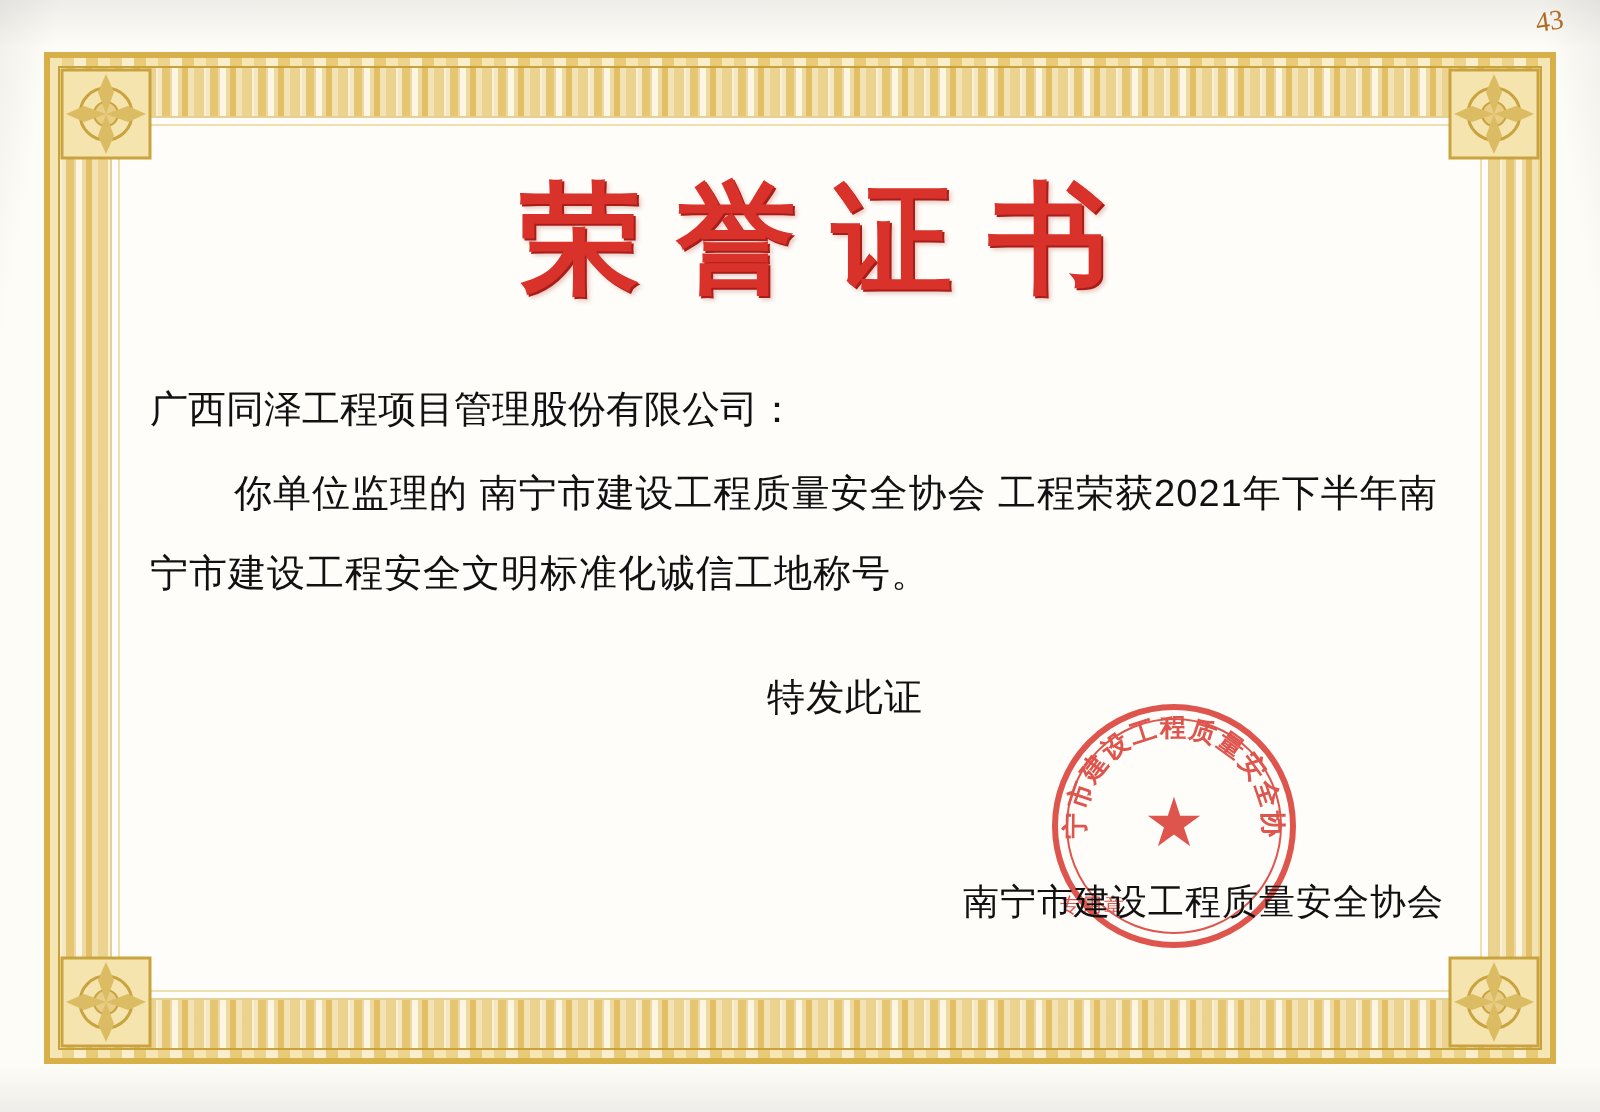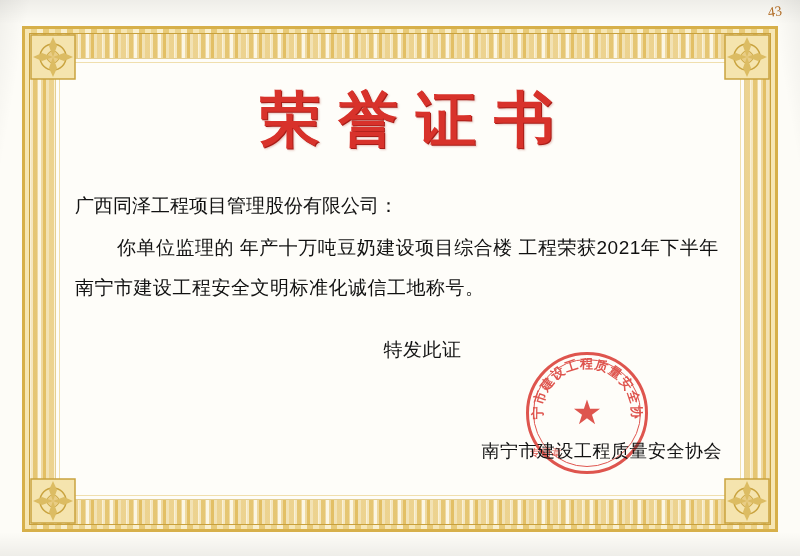--- a/index.html
+++ b/index.html
@@ -257,21 +257,21 @@
       <path d="M43 23 L34 27 L23 23 L34 19 Z" fill="#dcbc63"></path>
       <path d="M23 43 L19 34 L23 23 L27 34 Z" fill="#dcbc63"></path>
       <path d="M3 23 L12 19 L23 23 L12 27 Z" fill="#dcbc63"></path>
     </svg>
   </div>
 
   <div class="title">荣誉证书</div>
 
   <div class="body-text">
     <p class="salutation">广西同泽工程项目管理股份有限公司：</p>
-    <p class="para">你单位监理的  年产十万吨豆奶建设项目综合楼  工程荣获2021年下半年南宁市建设工程安全文明标准化诚信工地称号。</p>
+    <p class="para">你单位监理的  南宁市建设工程质量安全协会  工程荣获2021年下半年南宁市建设工程安全文明标准化诚信工地称号。</p>
     <p class="para para-2">特发此证</p>
   </div>
 
   <div class="seal">
     <div class="seal-ring"></div>
     <div class="seal-ring-2"></div>
     <svg class="seal-text-svg" viewBox="0 0 122 122">
       <defs>
         <path id="sealArc" d="M 16,61 A 45,45 0 0 1 106,61"></path>
       </defs>

